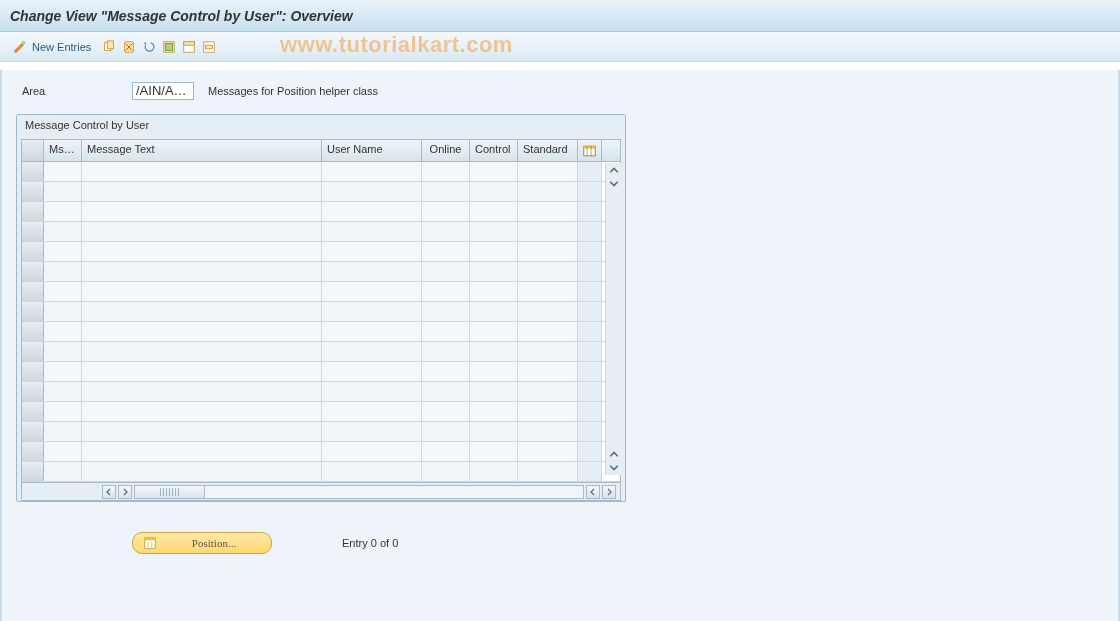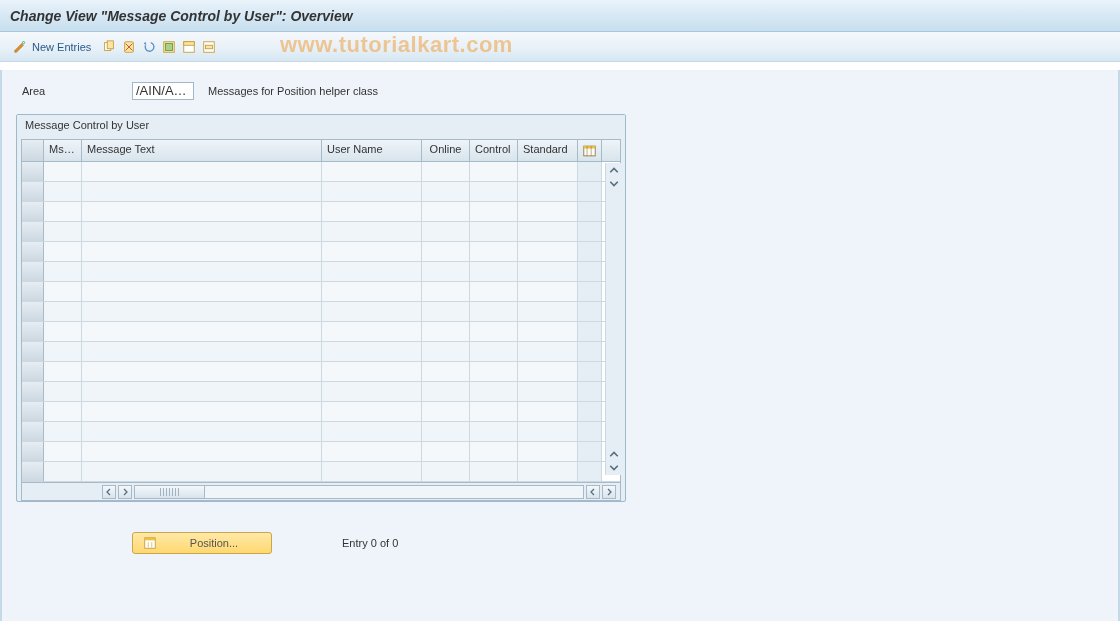--- a/index.html
+++ b/index.html
@@ -228,29 +228,30 @@
       display: flex;
       align-items: center;
       padding: 30px 10px 10px 130px;
       gap: 70px;
     }
     .position-btn {
       width: 140px;
       height: 22px;
       background: linear-gradient(to bottom,#ffe9a8,#ffd870);
       border: 1px solid #c9a64a;
-      border-radius: 3px;
+      border-radius: 10px;
       display: flex;
       align-items: center;
       justify-content: flex-start;
       gap: 10px;
       padding: 0 10px;
       font-size: 11px;
       color: #555;
       cursor: pointer;
+      font-family: Liberation Serif, serif;
     }
     .position-btn svg { flex-shrink:0; }
     .entry-text { font-size: 11px; color: #333; }
     
     .c-cfg.hdr {
       background: linear-gradient(to bottom, #eef4f9 0%, #d8e4ec 100%);
       display:flex;align-items:center;justify-content:center;
       cursor:pointer;
     }
     

